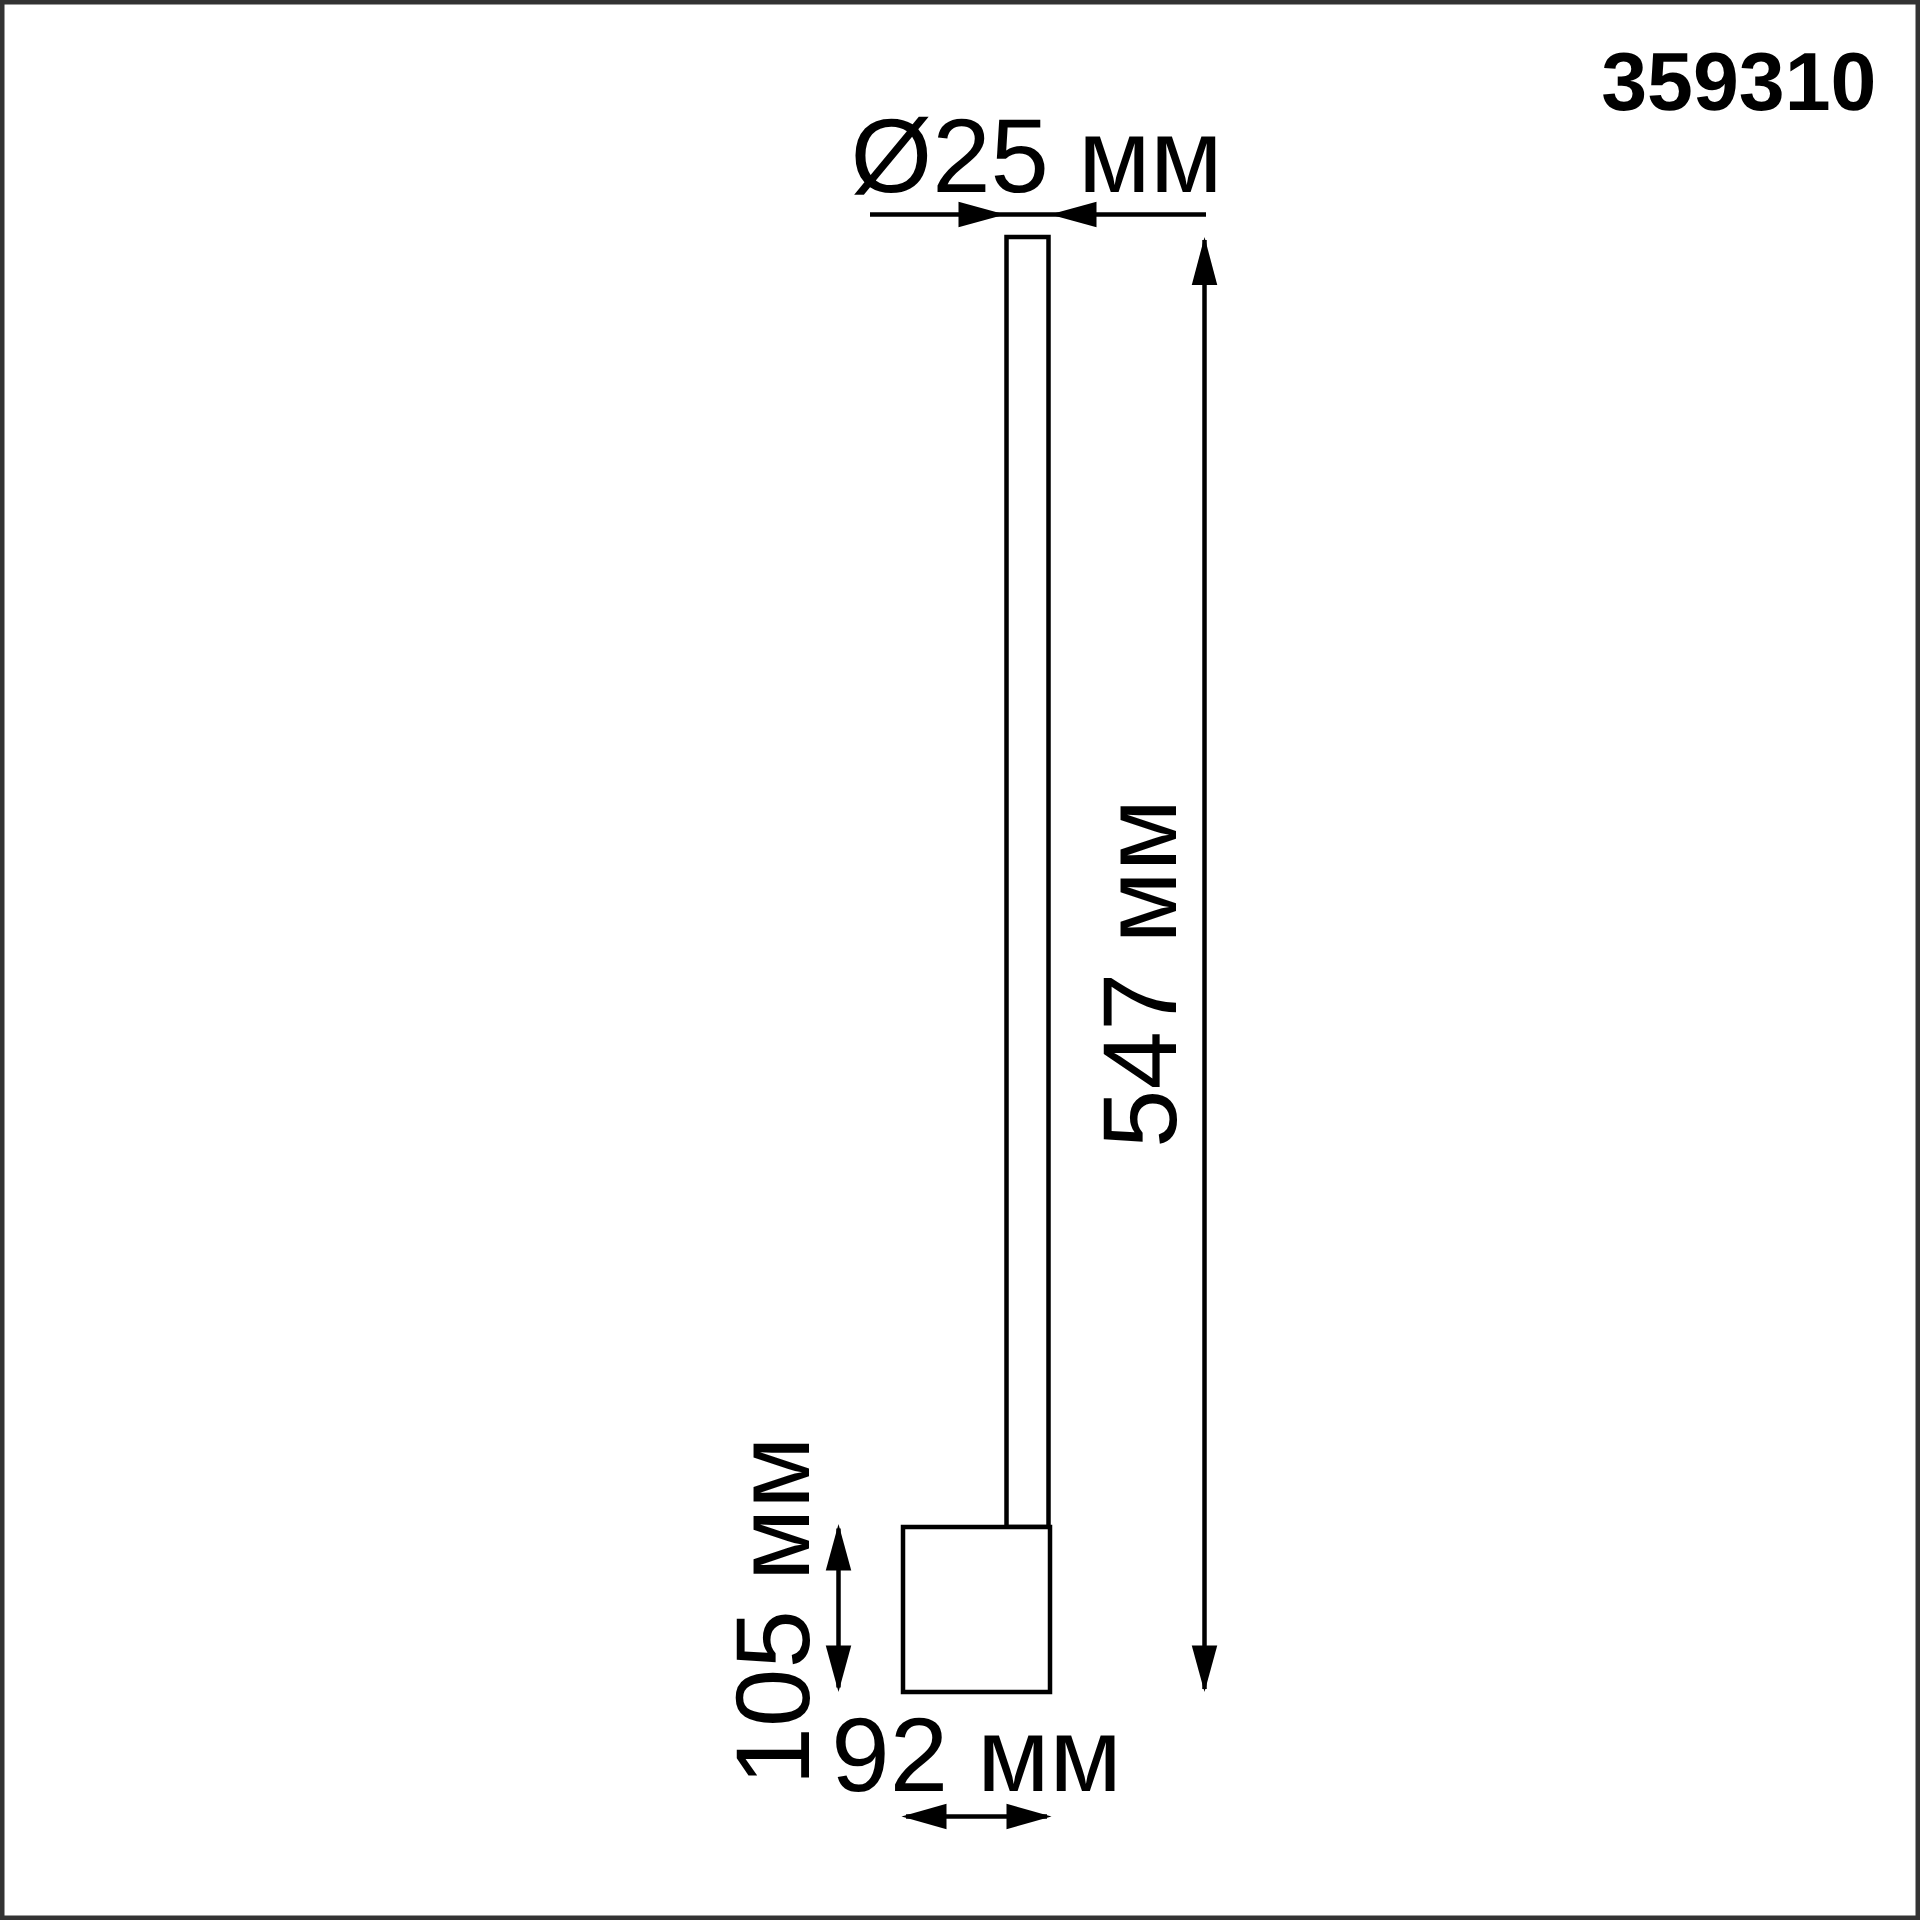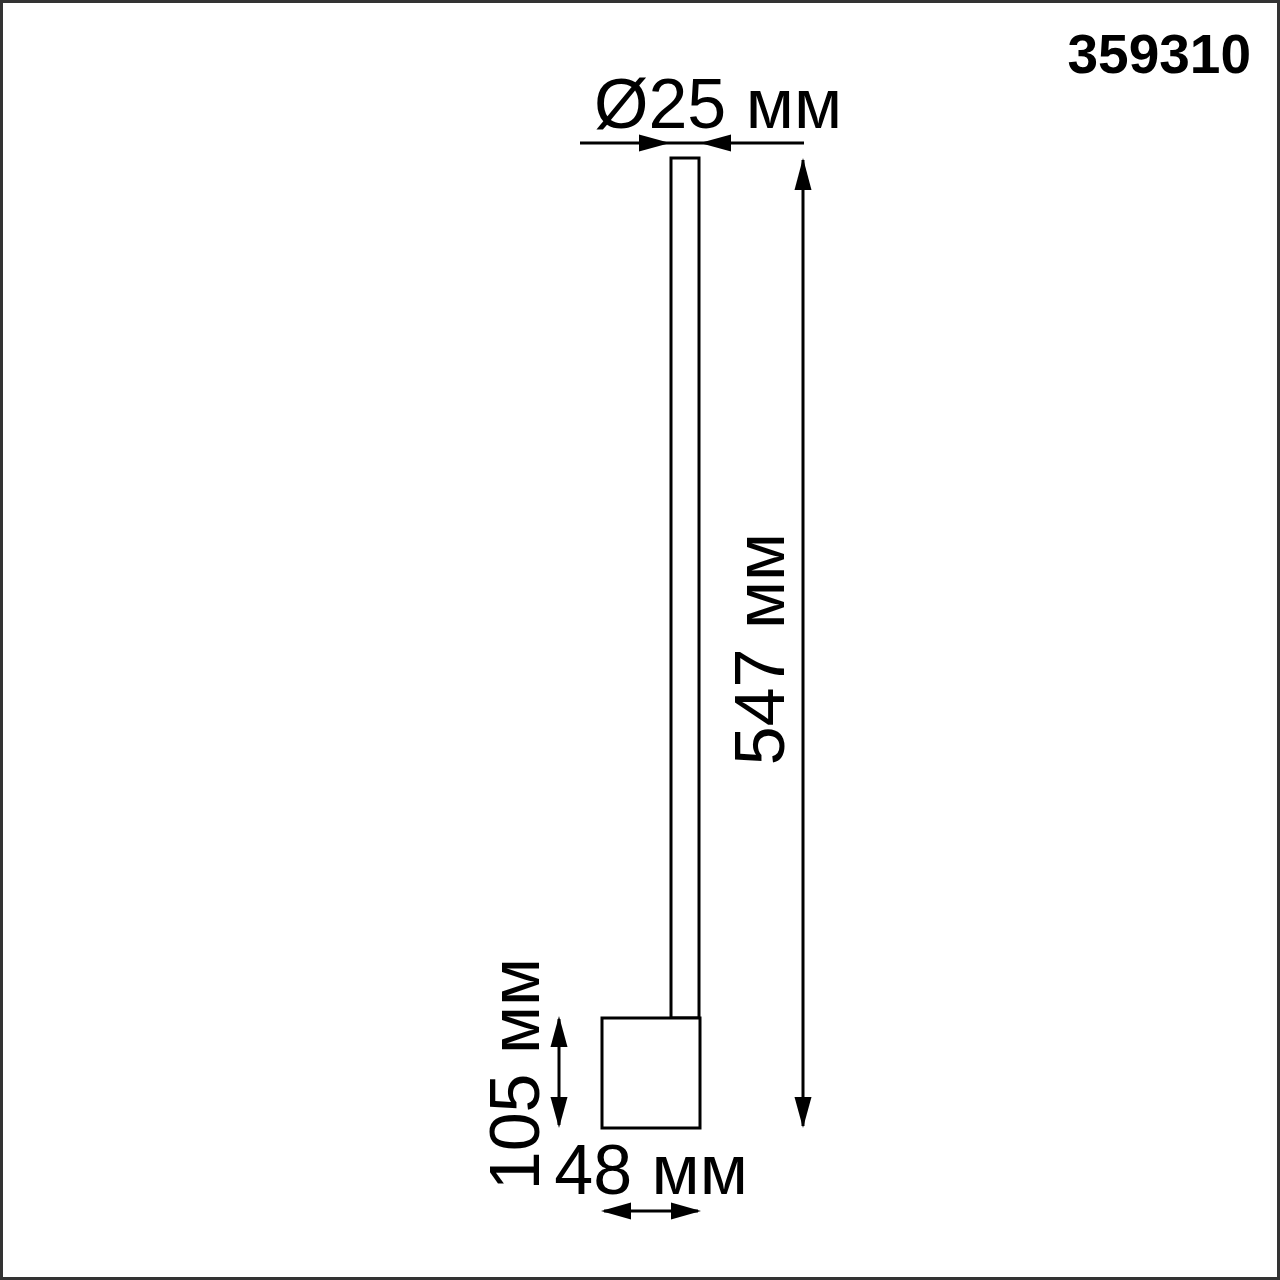--- a/index.html
+++ b/index.html
@@ -32,21 +32,21 @@
     font-size: 70px;
     letter-spacing: 0;
   }
   .product-code {
     top: 24px;
     right: 26px;
     font-size: 55px;
     font-weight: 700;
   }
   .dia-label {
-    left: 715px;
+    left: 688px;
     top: 66px;
     transform: translateX(-50%);
   }
   .height-label {
     left: 757px;
     top: 646px;
     transform: translate(-50%, -50%) rotate(-90deg);
   }
   .base-height-label {
     left: 512px;
@@ -97,15 +97,15 @@
   </svg>
 
   <div class="label product-code">359310</div>
 
   <div class="label dia-label">Ø25 мм</div>
 
   <div class="label height-label">547 мм</div>
 
   <div class="label base-height-label">105 мм</div>
 
-  <div class="label base-width-label">48 мм</div>
+  <div class="label base-width-label">92 мм</div>
 
 </div>
 
 </body></html>

